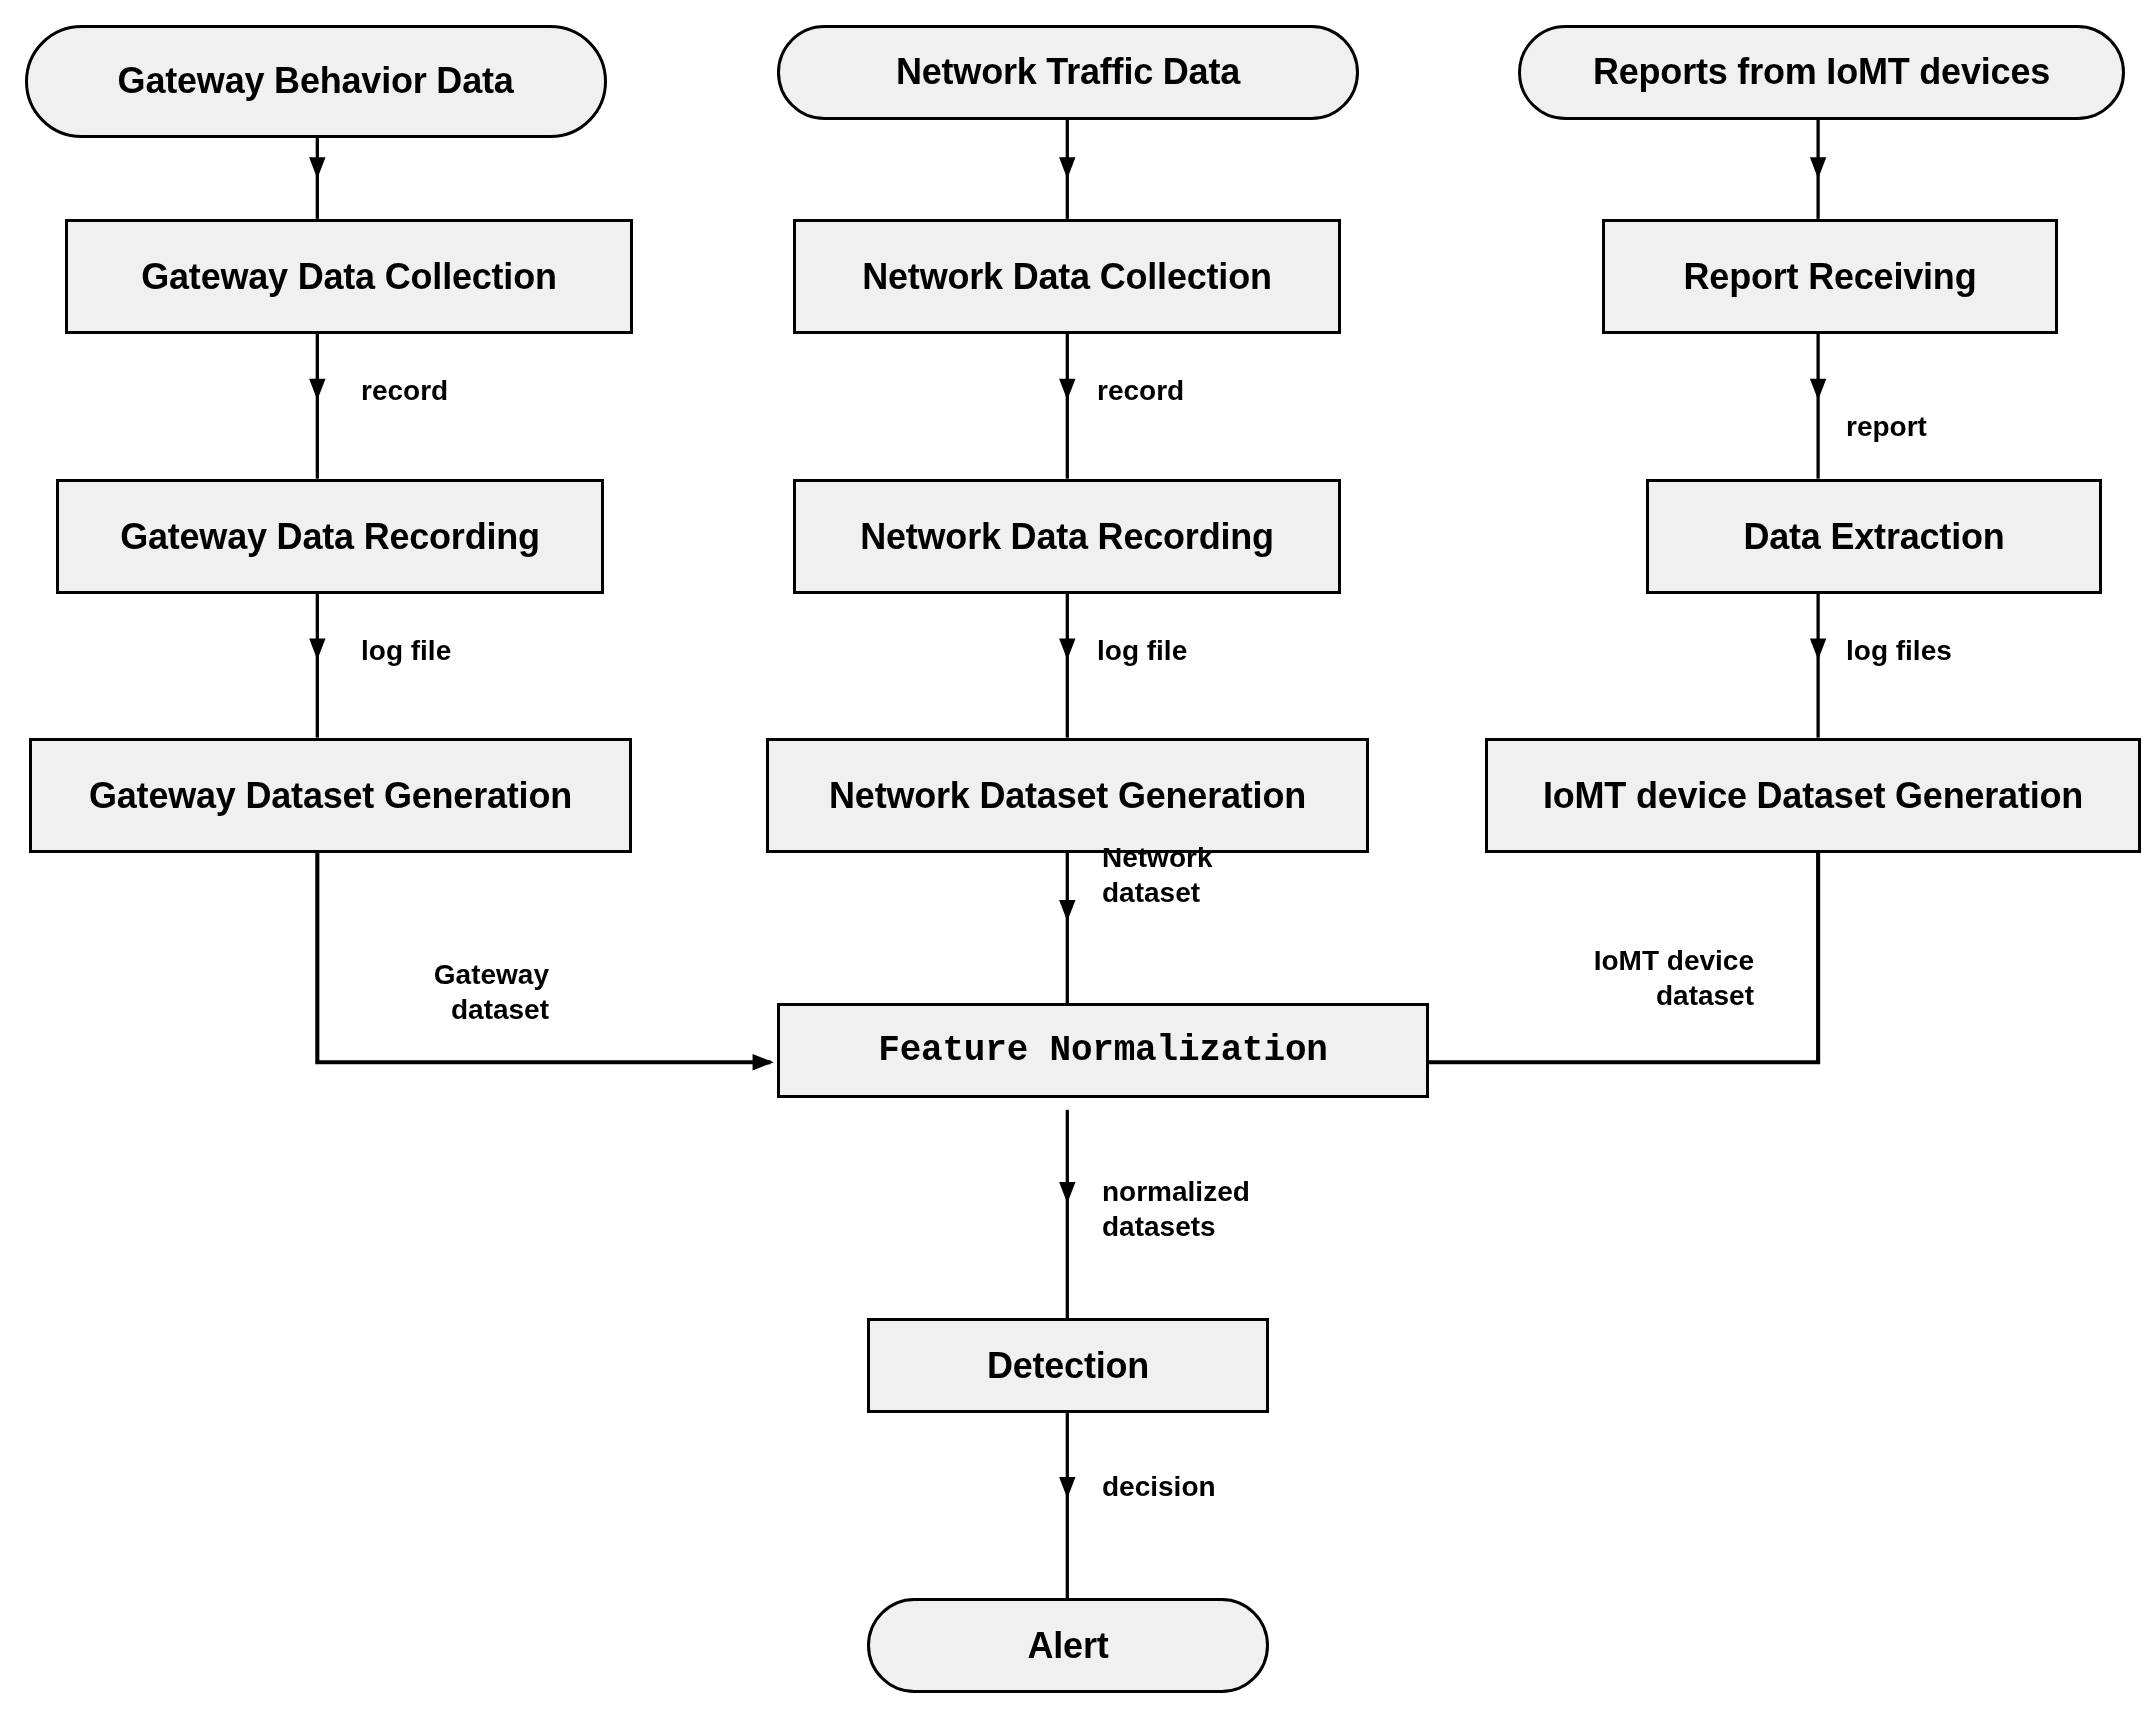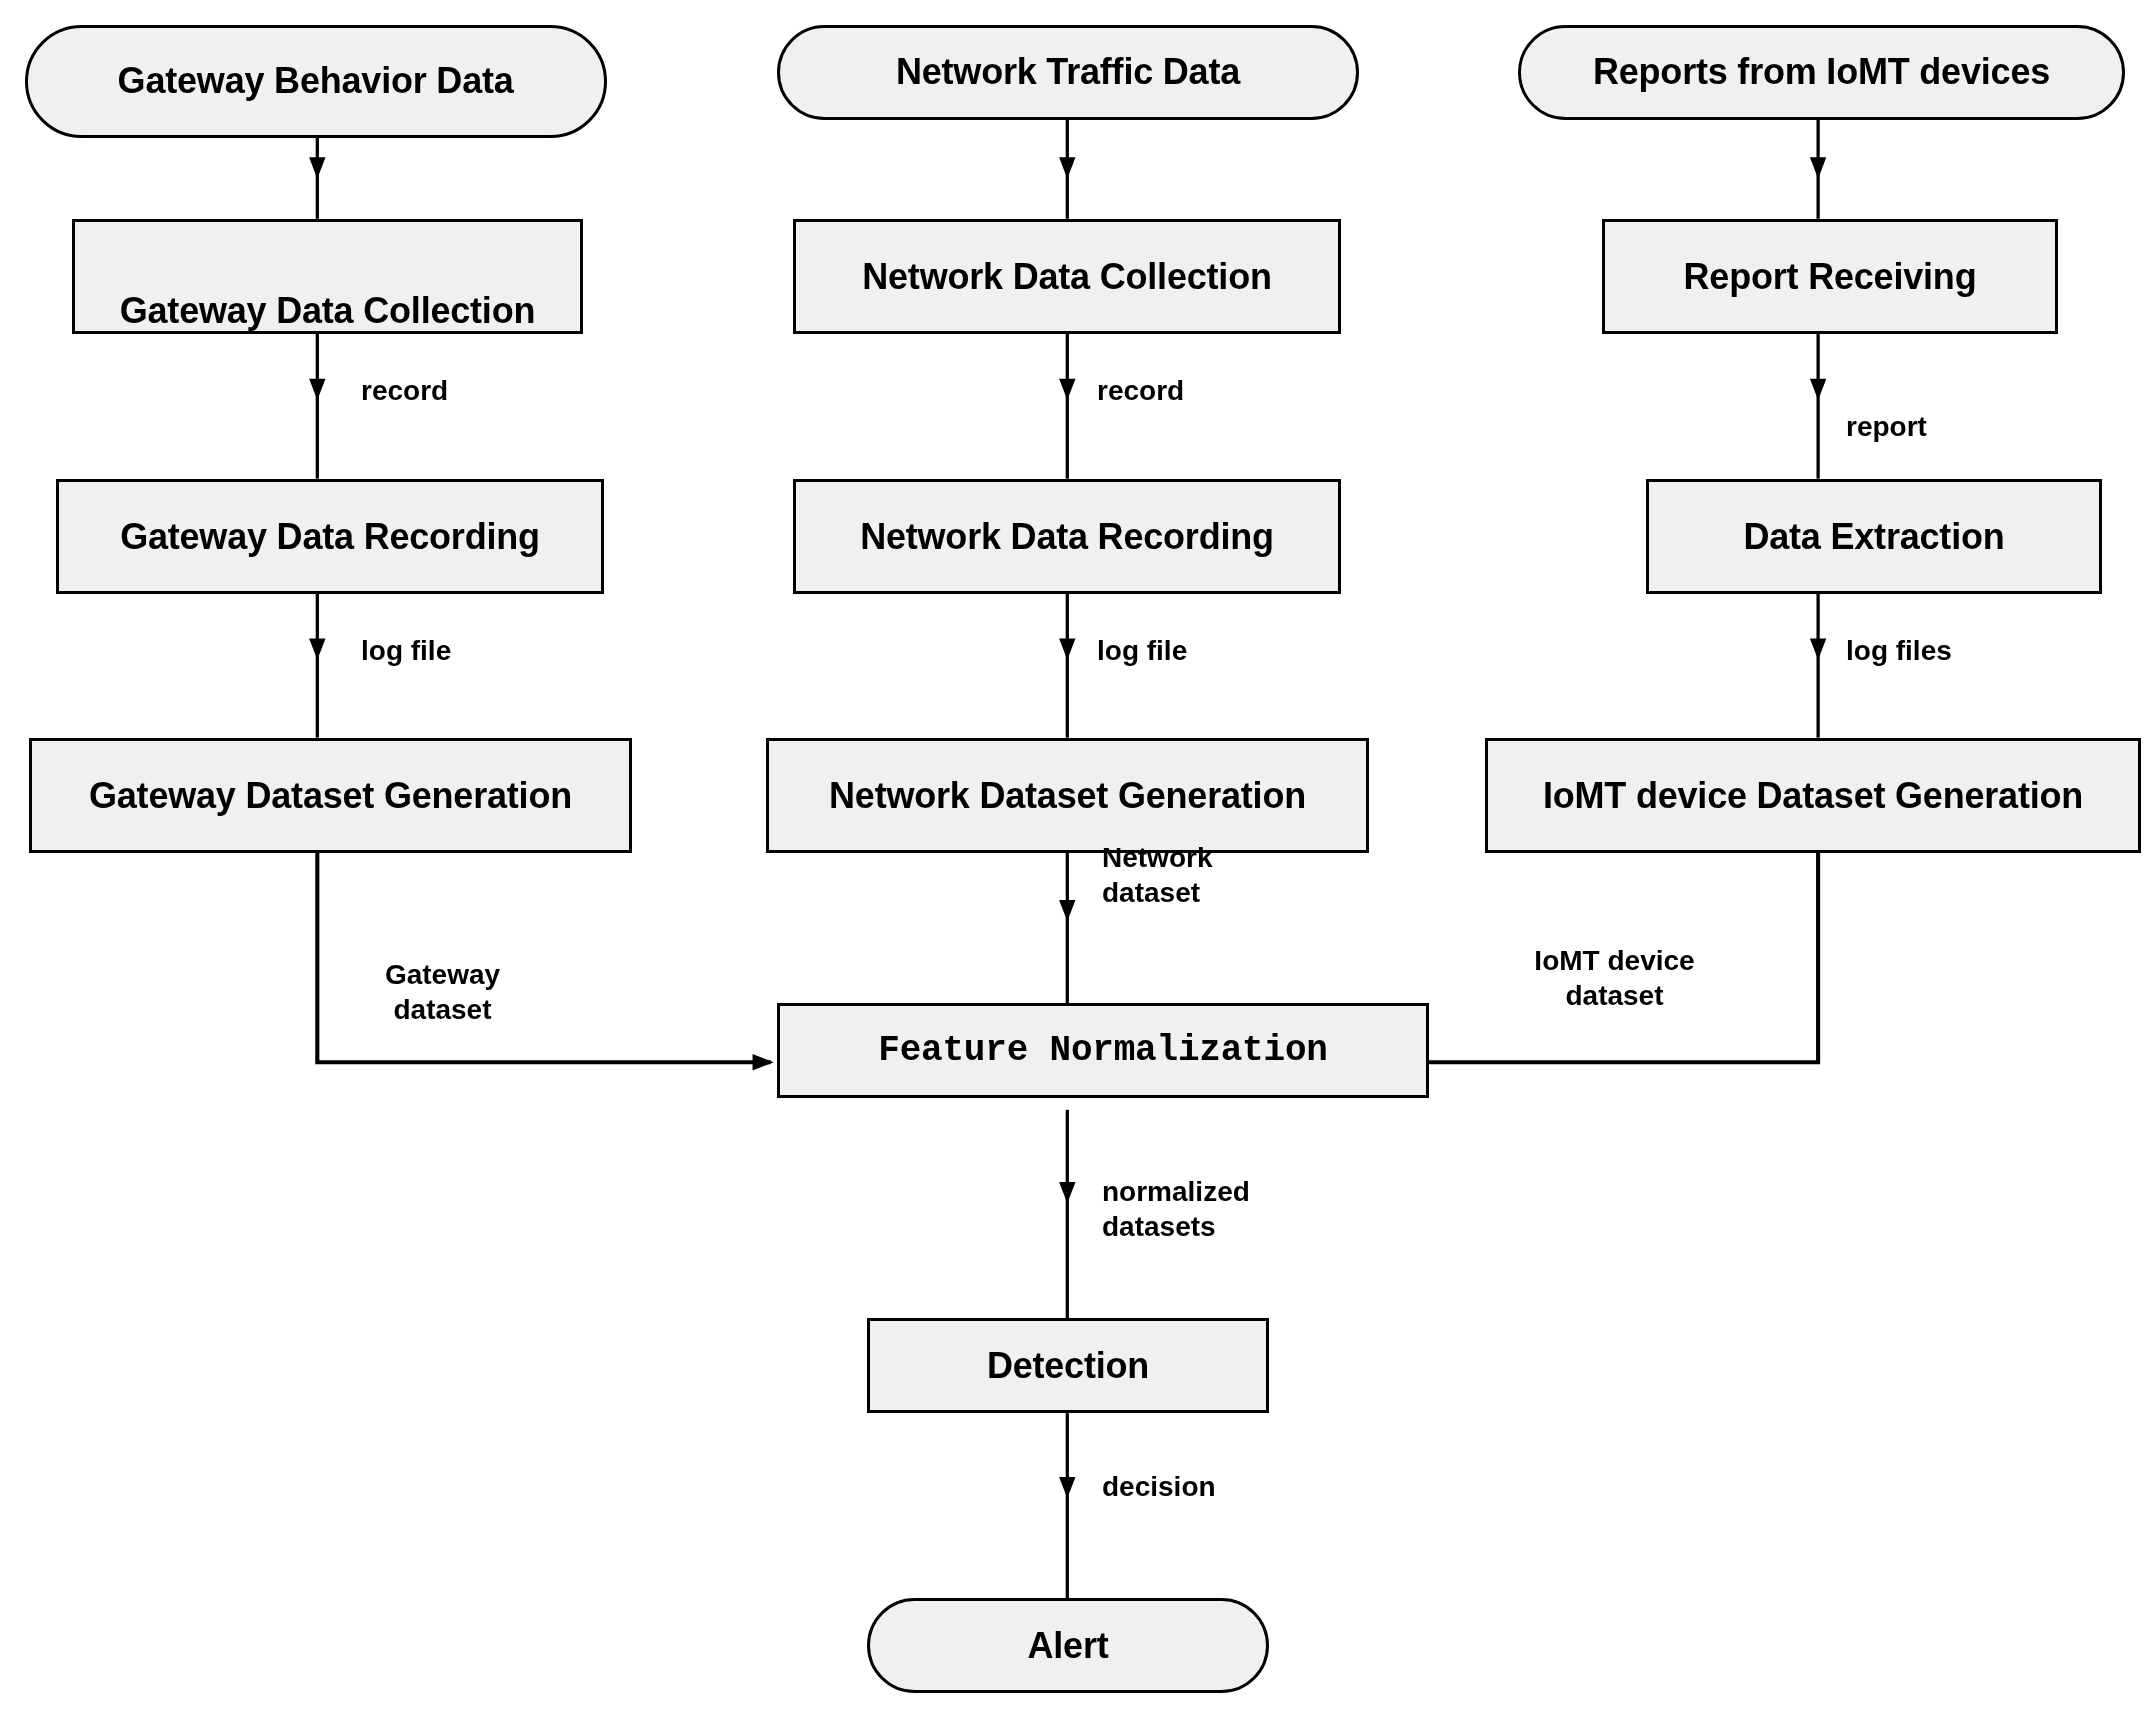--- a/index.html
+++ b/index.html
@@ -50,21 +50,21 @@
   .edge-label {
     position: absolute;
     color: #000000;
     font-weight: bold;
     font-size: 28px;
     line-height: 1.25;
     white-space: pre-line;
     text-align: left;
   }
   .edge-label.center {
-    text-align: center;
+    text-align: right;
   }
 </style>
 </head>
 <body>
 
 <div id="canvas">
 
   <svg class="edges" viewBox="0 0 2624 2096" xmlns="http://www.w3.org/2000/svg">
     <defs>
       <marker id="arrow" markerWidth="14" markerHeight="14" refX="7" refY="5" orient="auto" markerUnits="strokeWidth">
@@ -136,21 +136,21 @@
   <div class="node terminal" style="left:24.6px; top:24.6px; width:582px; height:113px;">
     <span class="node-label">Gateway Behavior Data</span>
   </div>
   <div class="node terminal" style="left:777px; top:24.6px; width:582px; height:95px;">
     <span class="node-label">Network Traffic Data</span>
   </div>
   <div class="node terminal" style="left:1518px; top:24.6px; width:607px; height:95px;">
     <span class="node-label">Reports from IoMT devices</span>
   </div>
 
-  <div class="node process" style="left:72px; top:219px; width:511px; height:115px;align-items:flex-end;">
+  <div class="node process" style="left:65px; top:219px; width:568px; height:115px;">
     <span class="node-label">Gateway Data Collection</span>
   </div>
   <div class="node process" style="left:793px; top:219px; width:548px; height:115px;">
     <span class="node-label">Network Data Collection</span>
   </div>
   <div class="node process" style="left:1602px; top:219px; width:456px; height:115px;">
     <span class="node-label">Report Receiving</span>
   </div>
 
   <div class="node process" style="left:56px; top:479px; width:548px; height:115px;">

